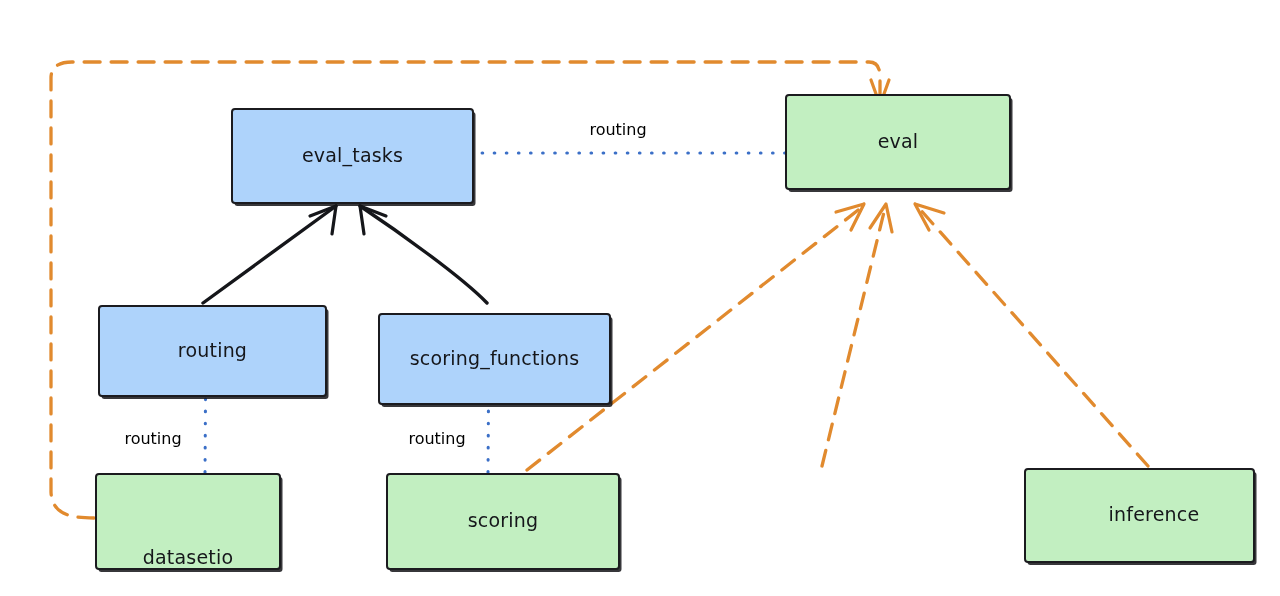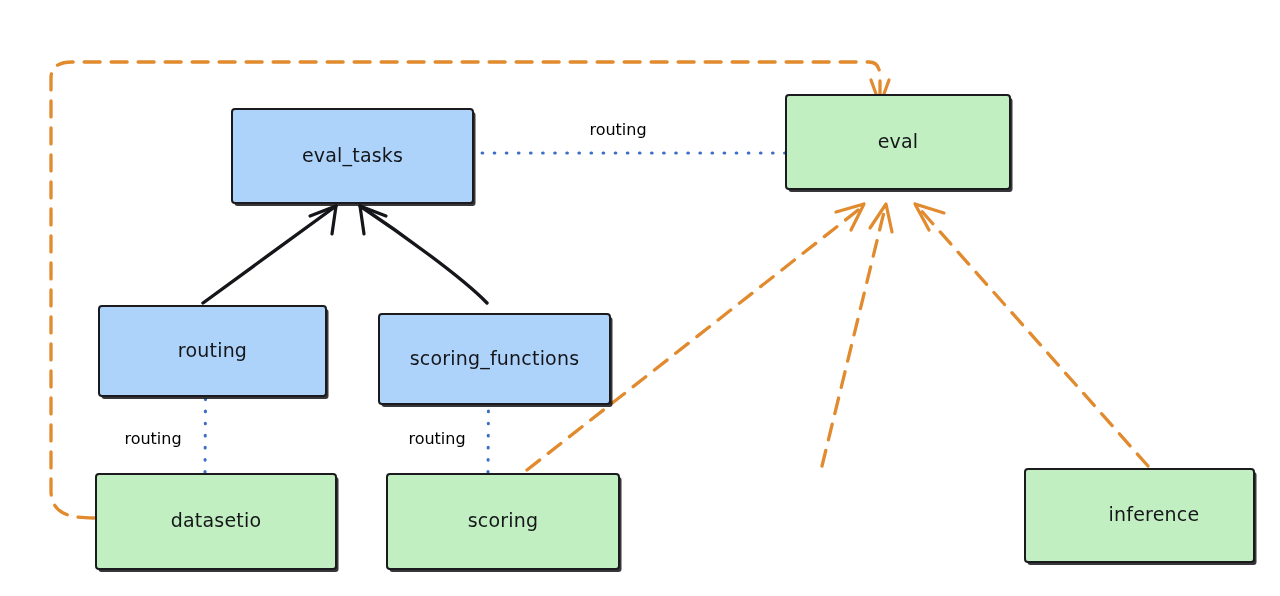--- a/index.html
+++ b/index.html
@@ -116,21 +116,21 @@
   </div>
 
   <div class="node blue" style="left:98px;top:305px;width:229px;height:92px;">
     <span class="node-label">routing</span>
   </div>
 
   <div class="node blue" style="left:378px;top:313px;width:233px;height:92px;">
     <span class="node-label">scoring_functions</span>
   </div>
 
-  <div class="node green" style="left:95px;top:473px;width:242px;height:97px;">
+  <div class="node green" style="left:95px;top:473px;width:186px;height:97px;align-items:flex-end;">
     <span class="node-label">datasetio</span>
   </div>
 
   <div class="node green" style="left:386px;top:473px;width:234px;height:97px;">
     <span class="node-label">scoring</span>
   </div>
 
 
   <div class="node green" style="left:1024px;top:468px;width:231px;height:95px;padding-left:29px;">
     <span class="node-label">inference</span>

